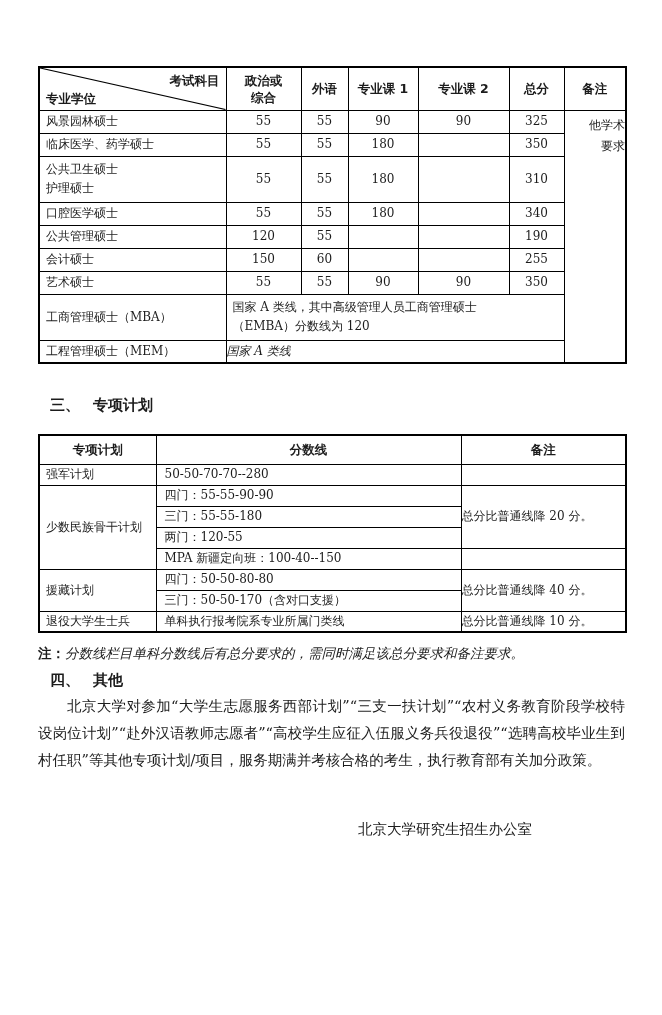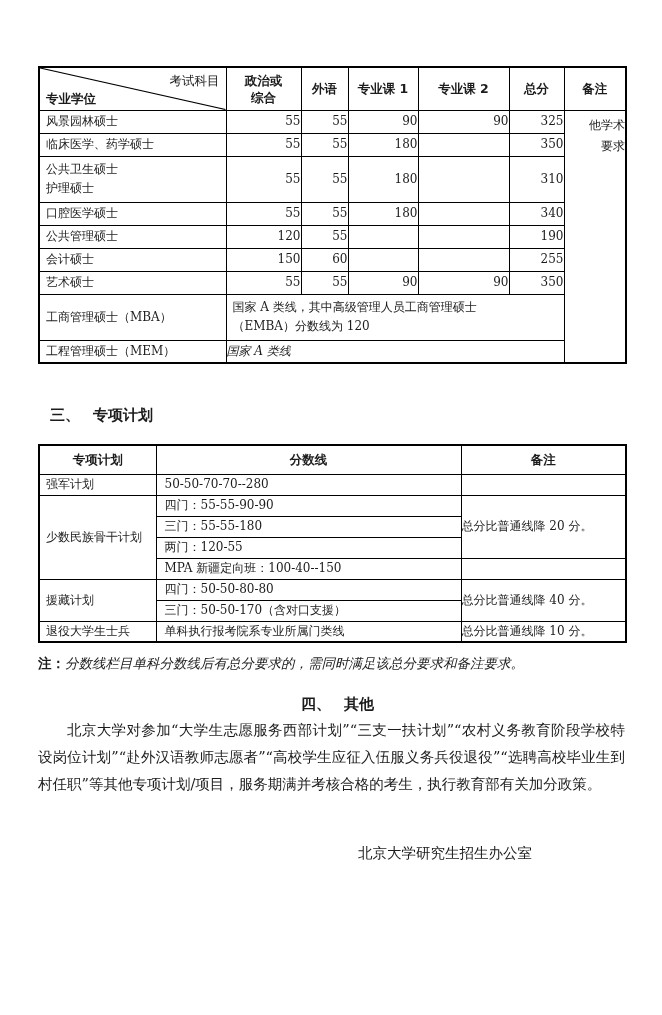--- a/index.html
+++ b/index.html
@@ -18,49 +18,49 @@
   th.hdr {
     font-family:"DejaVu Sans","Liberation Sans",sans-serif;
     font-weight:bold; font-size:12.5px; text-align:center;
     white-space:pre-line; line-height:17px;
   }
   
   .t1 tr.hrow   { height:43px; }
   .t1 tr.drow   { height:23px; }
   .t1 tr.drow2  { height:46px; }
   .t1 td.prog   { text-align:left; padding-left:6px; white-space:pre-line; }
-  .t1 td.num    { text-align:right; }
+  .t1 td.num    { text-align:center; }
   .t1 td.remark { text-align:right; vertical-align:top; padding-top:4px; white-space:pre-line; line-height:21px; }
   .t1 td.mline  { text-align:left; padding:2px 6px; white-space:pre-line; }
   .t1 td.mline2 { text-align:left;font-style:italic; }
   .corner { position:relative; padding:0; }
   .corner svg { position:absolute; left:0; top:0; width:100%; height:100%; display:block; }
   .corner .c-top {
     position:absolute; top:3px; right:6px;
-    font-family:"DejaVu Sans","Liberation Sans",sans-serif; font-weight:normal; font-size:12.5px;
+    font-family:"DejaVu Sans","Liberation Sans",sans-serif; font-weight:bold; font-size:12.5px;
   }
   .corner .c-bot {
     position:absolute; bottom:2px; left:6px;
     font-family:"DejaVu Sans","Liberation Sans",sans-serif; font-weight:bold; font-size:12.5px;
   }
   
   .t2 tr.hrow { height:29px; }
   .t2 tr.drow { height:21px; }
   .t2 td.plan   { text-align:left; padding-left:6px; }
   .t2 td.line   { text-align:left; padding-left:8px; }
   .t2 td.remark { text-align:left; }
   
   .sec {
     font-family:"DejaVu Sans","Liberation Sans",sans-serif;
     font-weight:bold; font-size:15px; line-height:20px;
     margin-left:12px;
   }
   .sec .sec-t { margin-left:13px; }
-  .sec3 { margin-top:41px; }
-  .sec4 { margin-top:22px;text-align:center; }
+  .sec3 { margin-top:31px; }
+  .sec4 { margin-top:8px; }
   .note { margin-top:11px; font-size:13.5px; line-height:18px; }
   .note .note-label {
     font-family:"DejaVu Sans","Liberation Sans",sans-serif;
     font-weight:bold; font-style:normal;
   }
   .note .note-text { font-style:italic; }
   .t2wrap { margin-top:19px; }
   .para {
     margin-top:3px;
     font-size:14.5px; line-height:27px;

